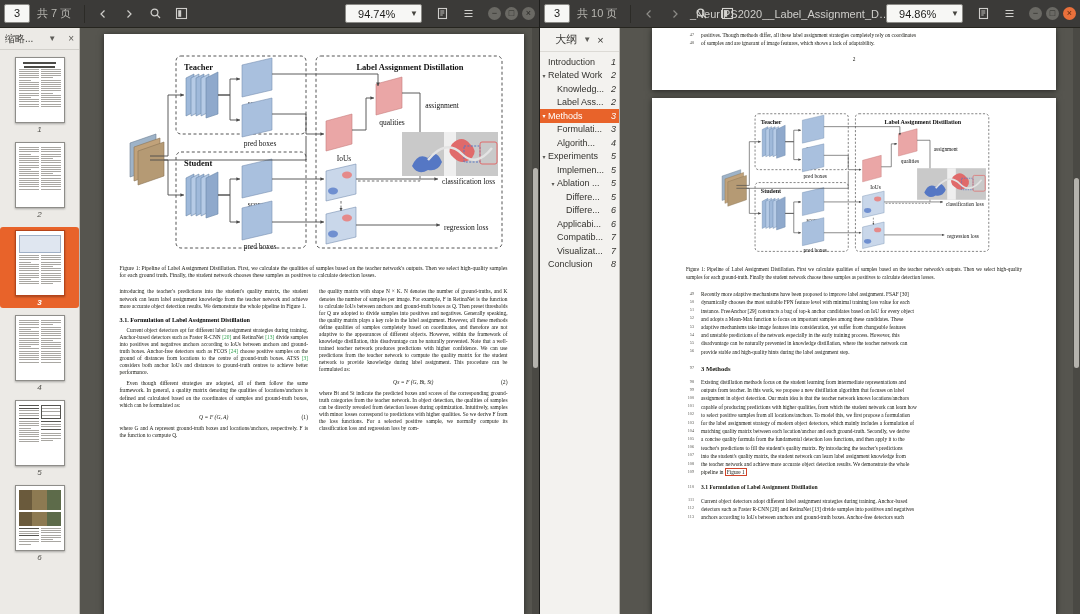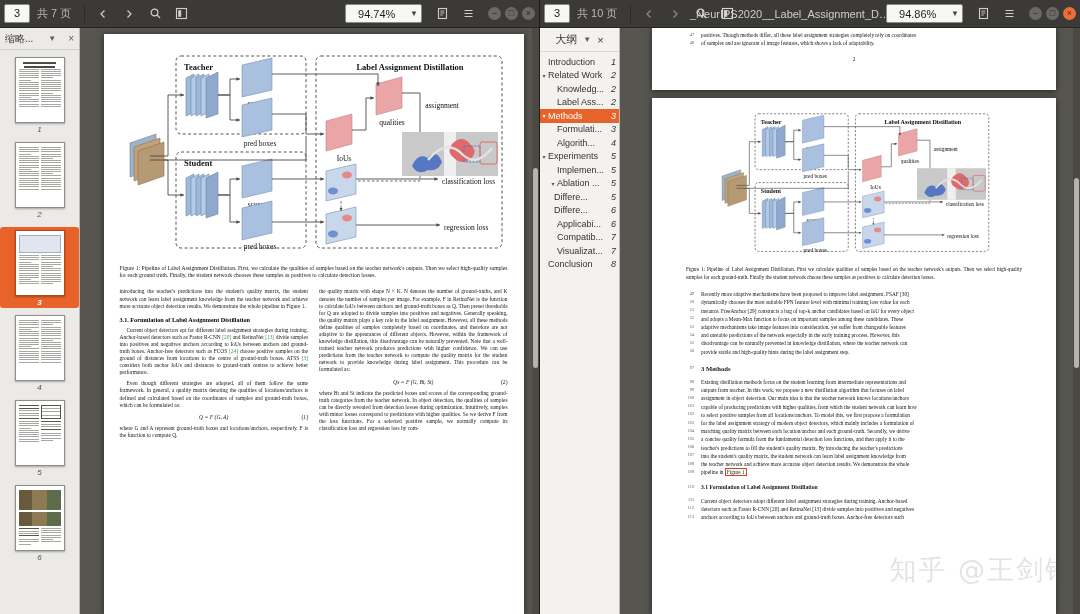--- a/index.html
+++ b/index.html
@@ -115,21 +115,21 @@
     display: flex; align-items: center; font-size: 9px; color: #34332f;
     height: 13.5px; padding-right: 3px; white-space: nowrap;
   }
   .ol-item.active { background: #e8632a; color: #fff; }
   .ol-tw { width: 8px; flex: 0 0 8px; font-size: 6px; text-align: center; color: #5a5954; }
   .ol-item.active .ol-tw { color: #fff; }
   .ol-lbl { flex: 1 1 auto; overflow: hidden; text-overflow: ellipsis; }
   .ol-pg { font-style: italic; font-size: 9px; padding-left: 3px; }
   .ol-d1 .ol-lbl { padding-left: 0; }
   .ol-d2 { padding-left: 9px; }
-  .ol-d3 { padding-left: 6px; justify-content: flex-end; }
+  .ol-d3 { padding-left: 18px; justify-content: flex-end; }
 
   
   .viewport { flex: 1 1 auto; background: #56554f; overflow: hidden; position: relative;
               display: flex; justify-content: center; }
   .scroll-track { position: absolute; right: 0; top: 0; bottom: 0; width: 7px; background: #4a4944; }
   .scroll-thumb { position: absolute; right: 1px; width: 5px; background: #b5b3ad; border-radius: 3px; }
 
   
   .paper { background: #fff; box-shadow: 0 1px 6px rgba(0,0,0,.55); margin-left: 8px; }
 
@@ -1013,21 +1013,20 @@
                 <span class="lnum">112</span>
                 <span class="ntxt">detectors such as Faster R-CNN [20] and RetinaNet [13] divide samples into positives and negatives</span>
               </div>
             <div class="nline">
                 <span class="lnum">113</span>
                 <span class="ntxt">anchors according to IoUs between anchors and ground-truth boxes. Anchor-free detectors such</span>
               </div>
           </div>
         </div>
 
-        <div class="watermark">知乎 @王剑锋</div>
 
         <div class="scroll-track">
           <div class="scroll-thumb" style="top:150px;height:190px"></div>
         </div>
       </div>
     </div>
   </div>
 </div>
 
 </body></html>

